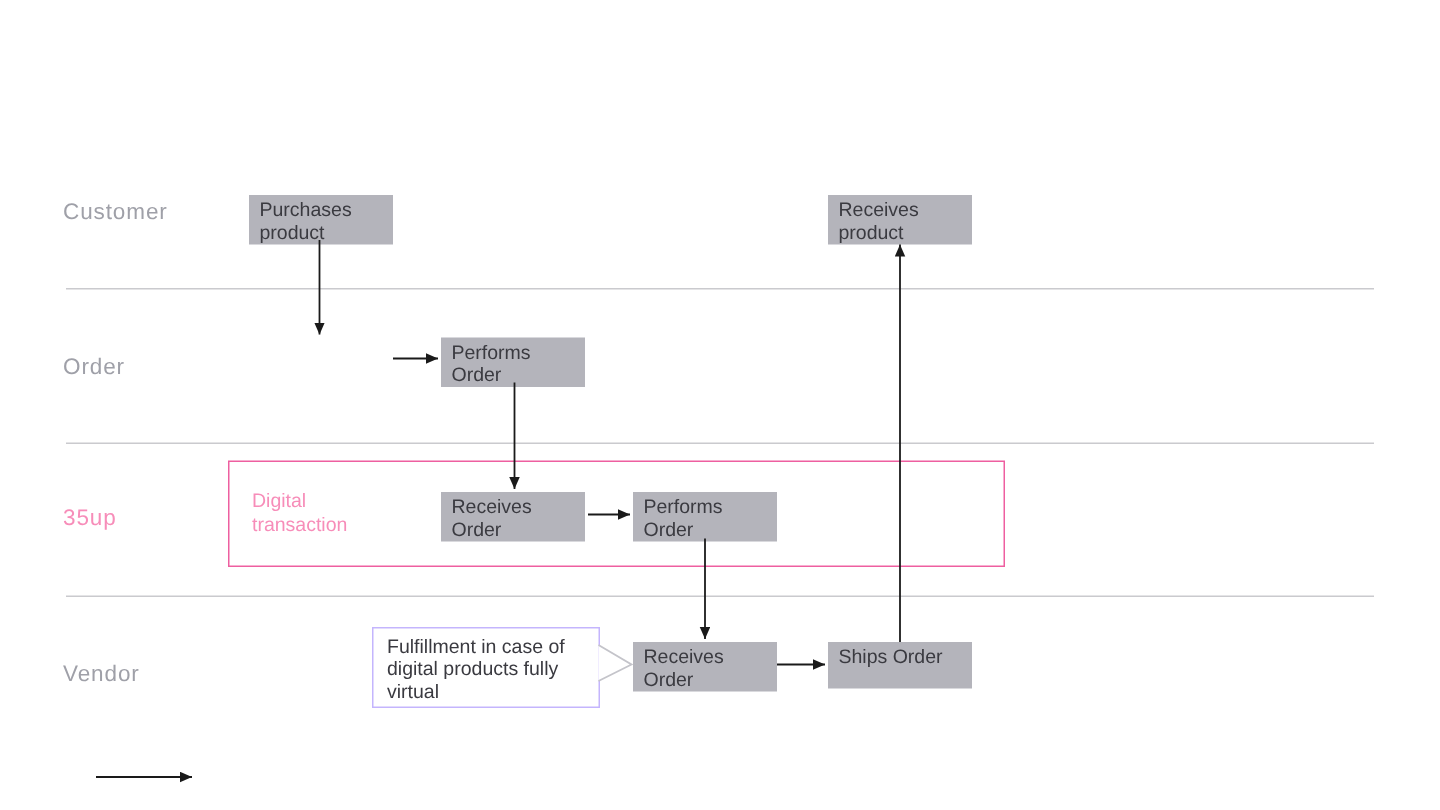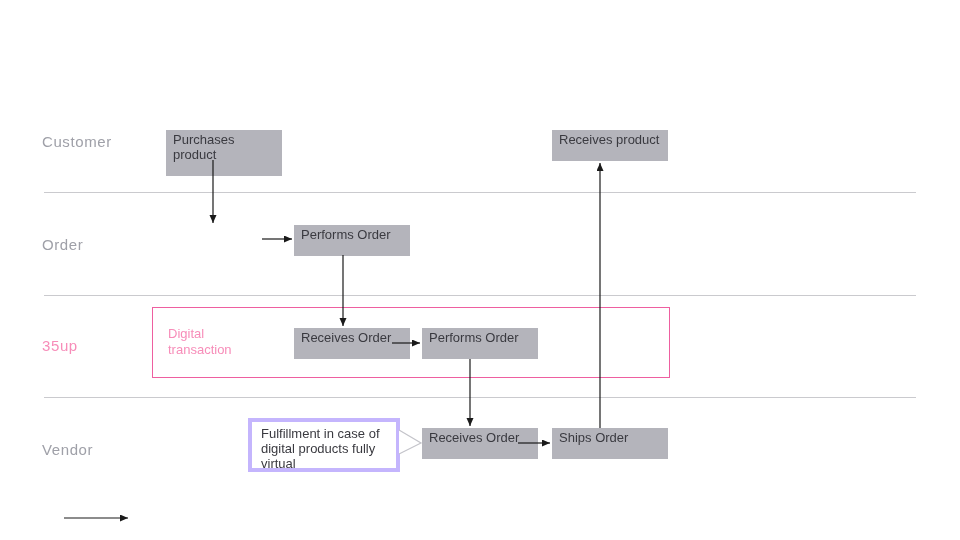--- a/index.html
+++ b/index.html
@@ -33,27 +33,27 @@
   .lane-label.pink { color: #f78db9; }
   .divider {
     position: absolute;
     left: 44px;
     width: 872px;
     height: 1px;
     background: #cacace;
   }
   .node {
     position: absolute;
-    width: 116px;
+    width: 96px;
     min-height: 31px;
     background: #b4b4bb;
     color: #3a3a40;
     font-size: 13px;
     line-height: 15px;
-    padding: 2px 6px 14px 7px;
+    padding: 2px 6px 1px 7px;
   }
   .container-box {
     position: absolute;
     left: 152px;
     top: 307px;
     width: 518px;
     height: 71px;
     border: 1.5px solid #ee5fa0;
     background: transparent;
   }
@@ -66,21 +66,21 @@
     line-height: 16px;
     color: #f78db9;
   }
   .callout {
     position: absolute;
     left: 248px;
     top: 418px;
     width: 152px;
     height: 54px;
     background: #ffffff;
-    border: 4px solid #c4b5fd;
+    border: 1px solid #c4b5fd;
     color: #3a3a40;
     font-size: 13px;
     line-height: 15px;
     padding: 4px 8px 3px 9px;
   }
   .legend-label {
     position: absolute;
     left: 145px;
     top: 511px;
     font-size: 11px;

